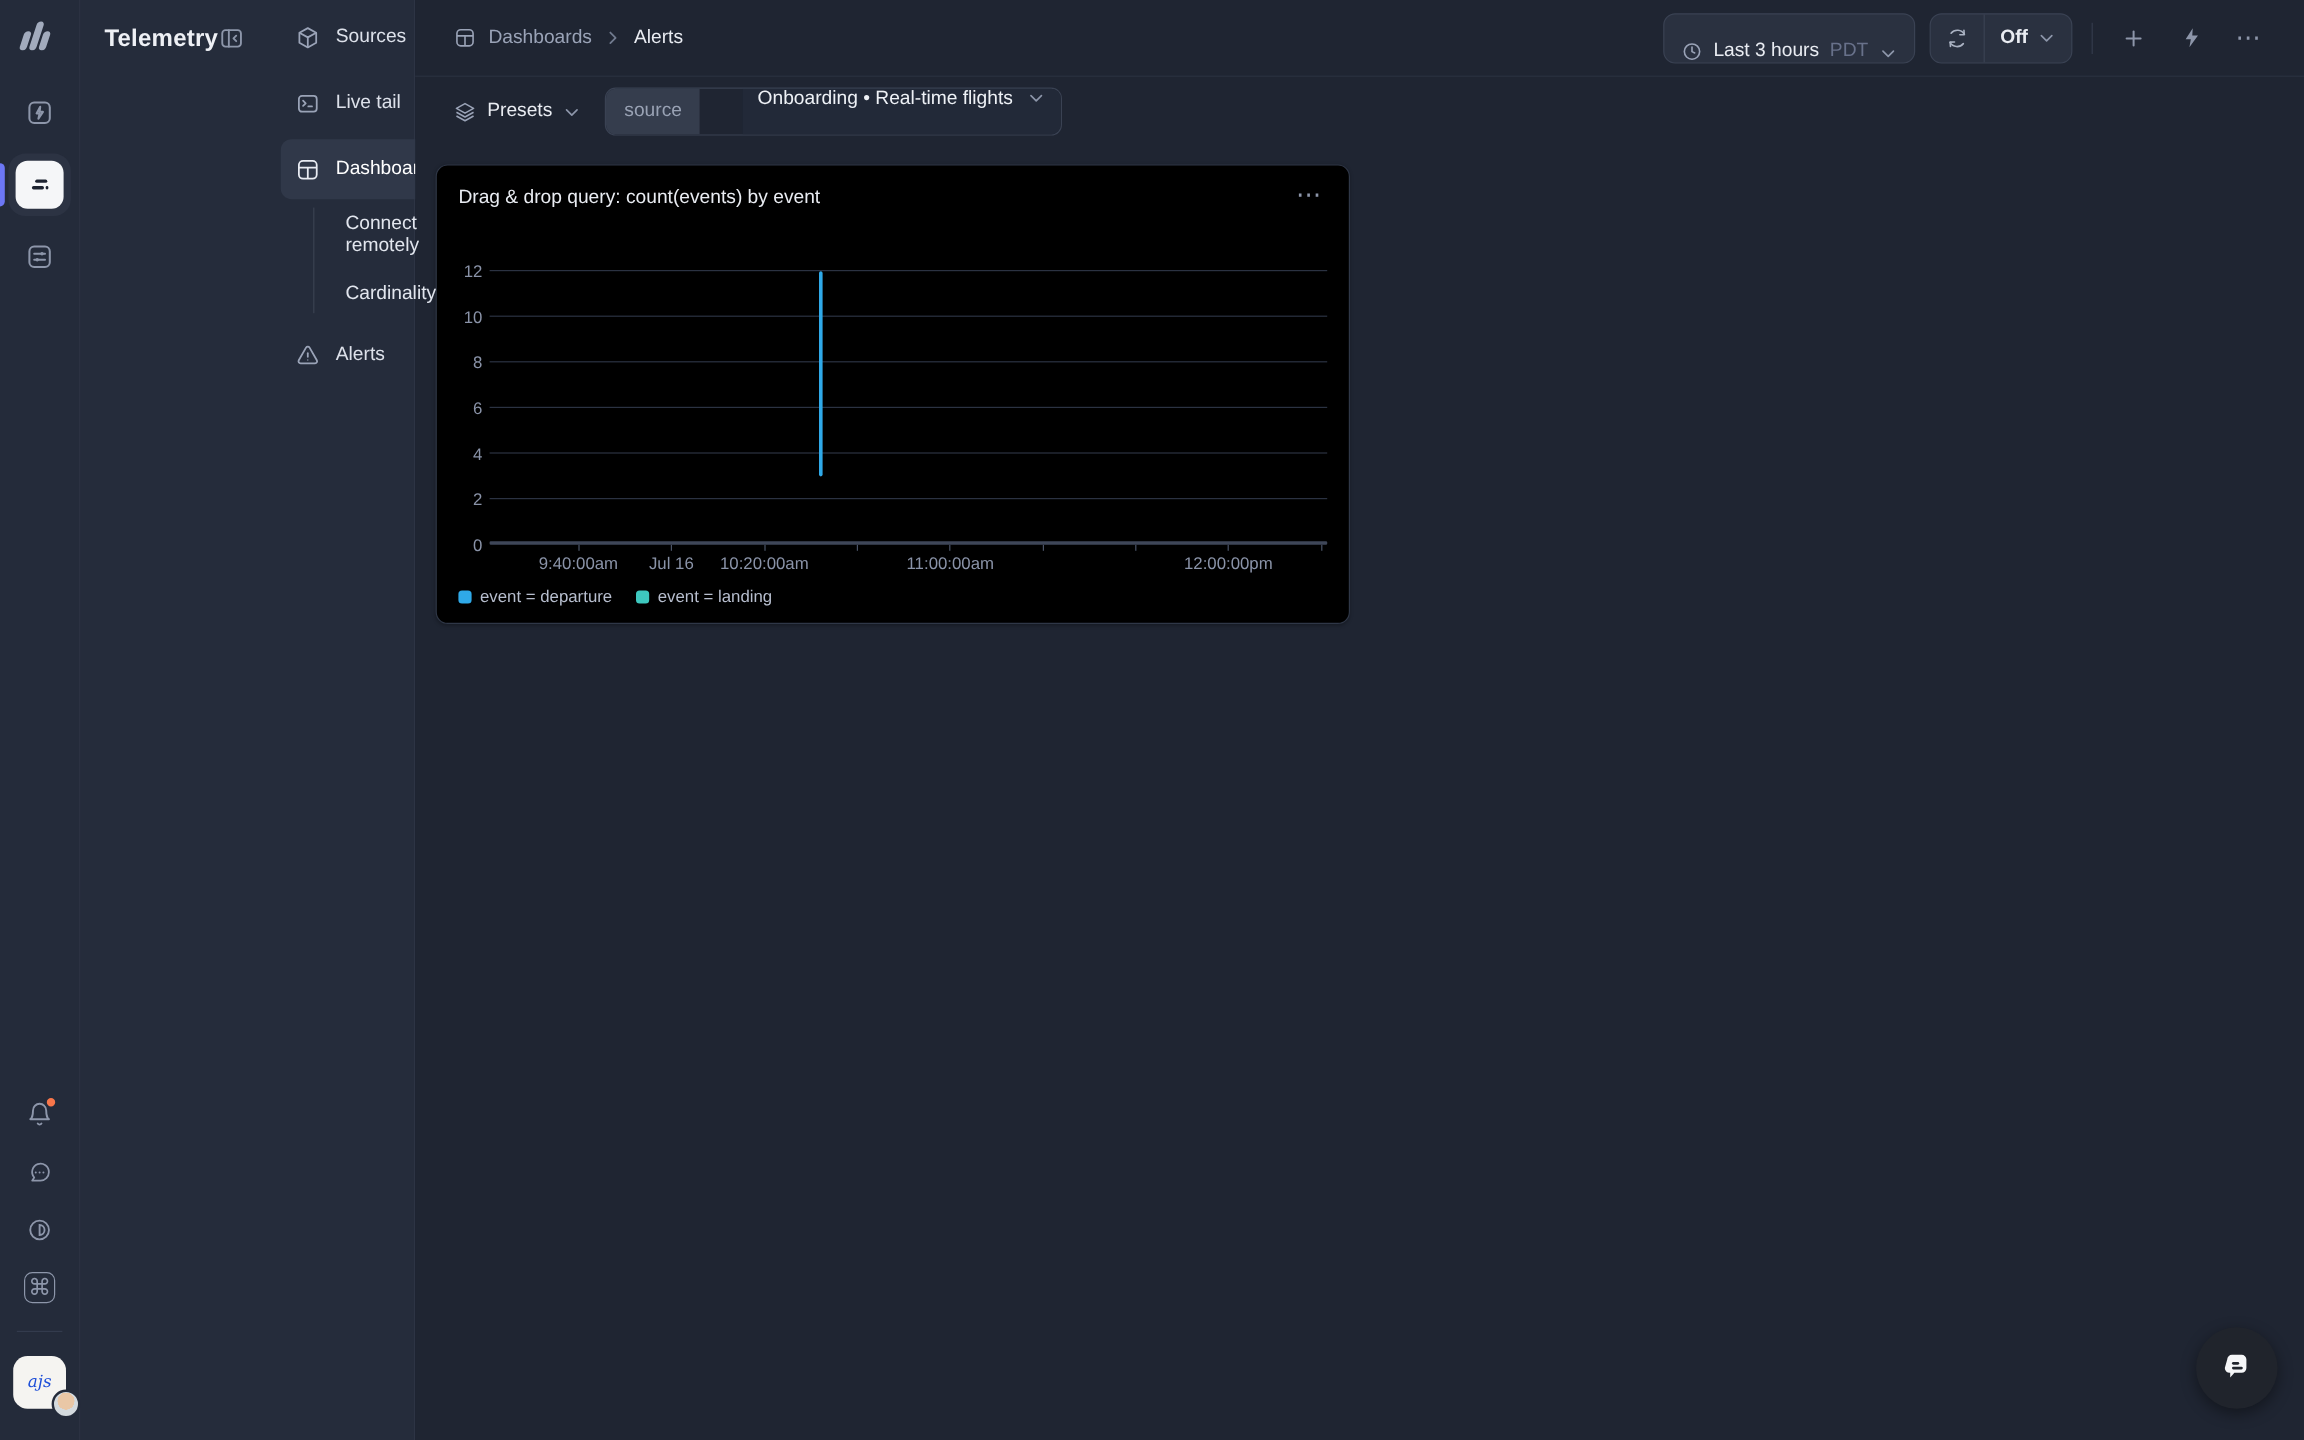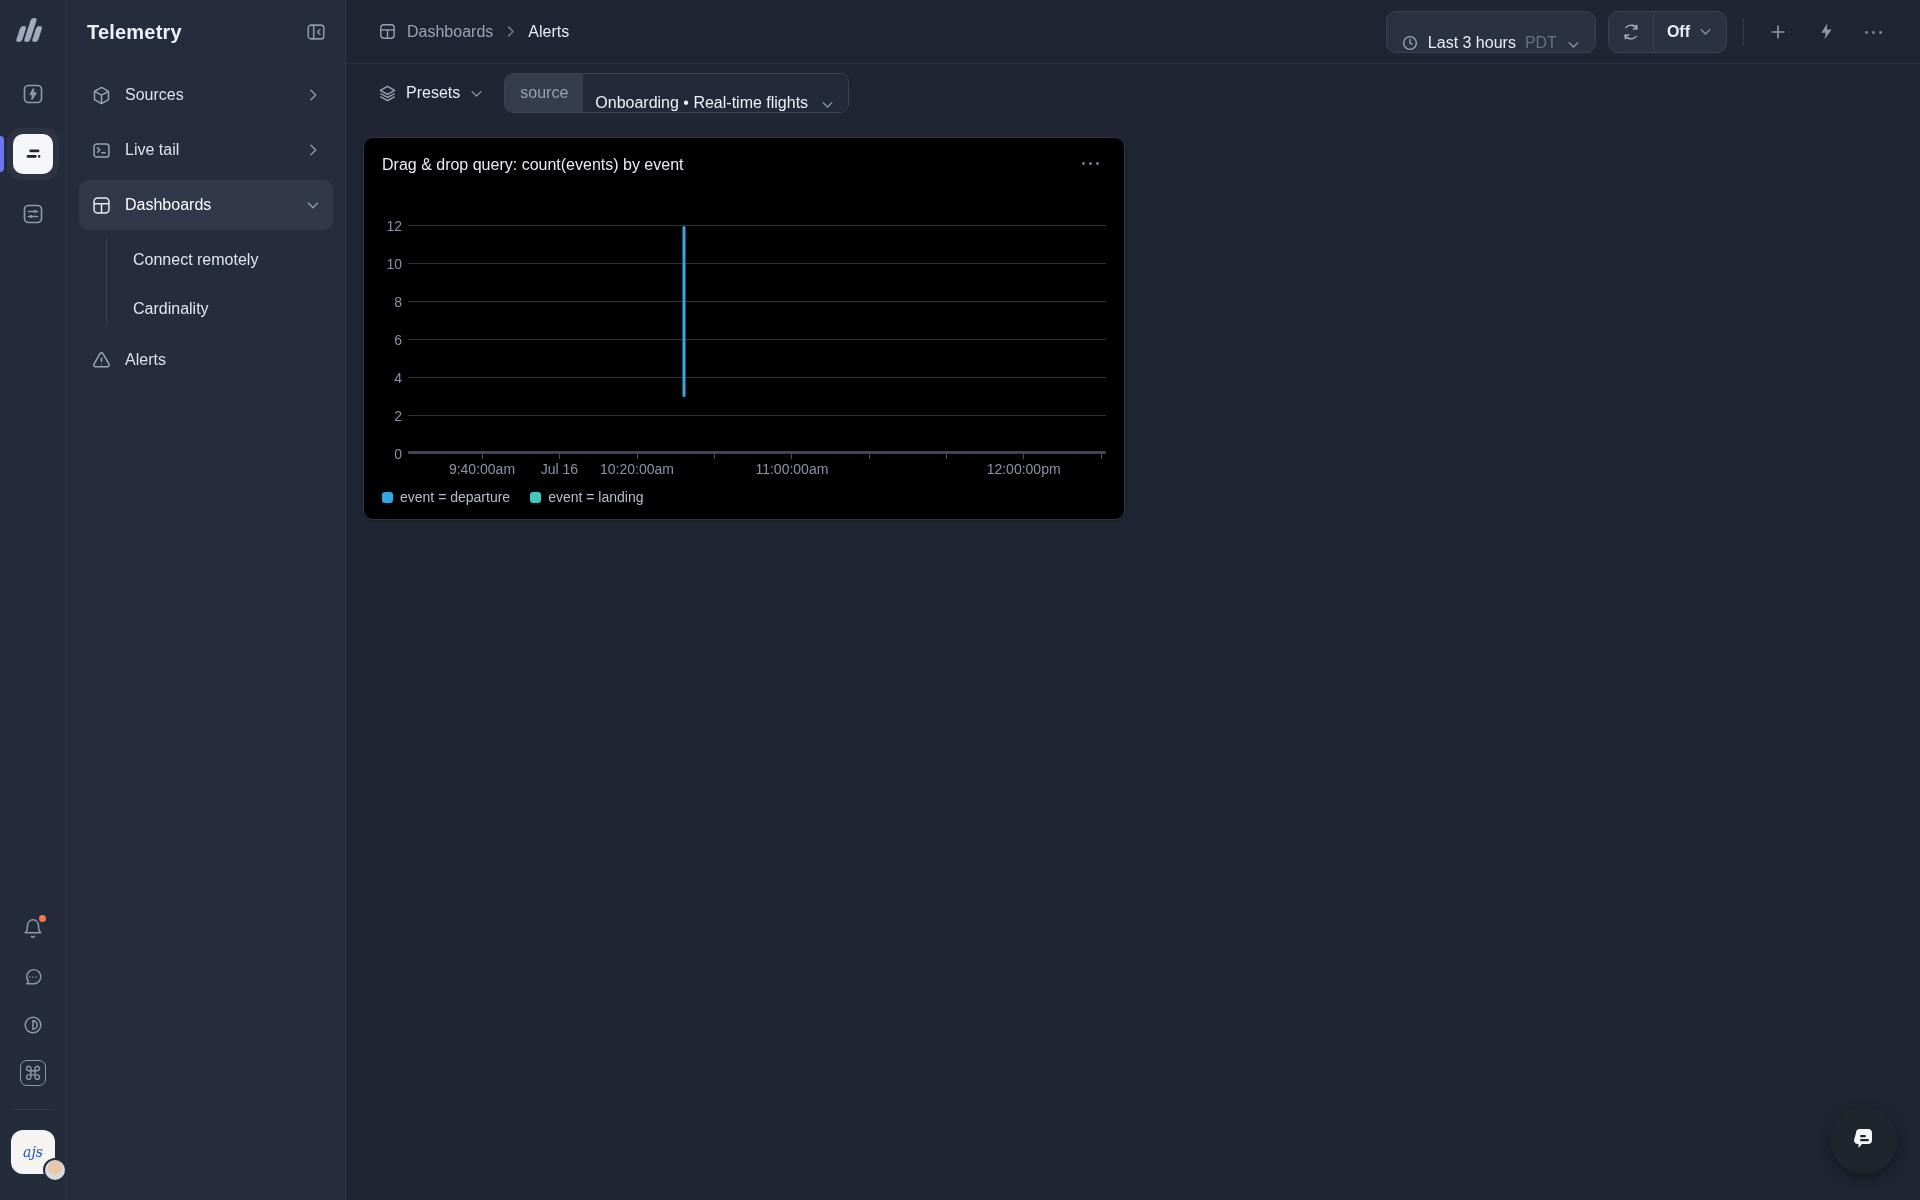--- a/index.html
+++ b/index.html
@@ -50,21 +50,21 @@
   .workspace-glyph { font-family:"DejaVu Serif", serif; font-weight:normal; font-style:italic; font-size:14px; color:#1d4ed8; }
   .user-avatar {
     position:absolute; right:-12px; bottom:-8px; width:24px; height:24px; border-radius:50%;
     background:radial-gradient(circle at 50% 38%, #e9c7a6 0 44%, #d4dade 45% 100%);
     border:2px solid #242b3a;
   }
 
   
   .sidebar {
     width:279px; height:100%; background:#252c3b; border-right:1px solid #2d3444;
-    display:flex; flex-direction:column; flex-shrink:0;
+    display:flex; flex-shrink:0;
   }
   .sidebar-header { height:64px; display:flex; align-items:center; justify-content:space-between; padding:0 18px 0 20px; }
   .sidebar-title { font-size:20px; font-weight:bold; color:#eef0f5; letter-spacing:.2px; }
   .collapse-btn { color:#8d96aa; cursor:pointer; }
   .nav { padding:6px 12px; display:flex; flex-direction:column; }
   .nav-item {
     height:50px; border-radius:9px; display:flex; align-items:center; gap:13px; padding:0 12px;
     color:#dde1ea; font-size:16px; cursor:pointer; margin-bottom:5px;
   }
   .nav-item .nav-icon { color:#9aa3b7; }
@@ -106,21 +106,21 @@
   .ellipsis-char { font-size:21px; letter-spacing:1px; color:#8d96aa; line-height:0; }
 
   
   .toolbar { height:58px; display:flex; align-items:center; gap:20px; padding:0 32px; flex-shrink:0; }
   .presets { display:flex; align-items:center; gap:9px; font-size:16px; color:#e9ecf2; cursor:pointer; }
   .presets .nav-icon { color:#9aa3b7; }
   .source-pill {
     height:40px; border:1px solid #3a4253; border-radius:9px; overflow:hidden; display:flex; align-items:stretch; cursor:pointer;
   }
   .source-key { background:#353d4d; color:#99a2b4; font-size:16px; display:flex; align-items:center; padding:0 15px; }
-  .source-value { background:#222938; color:#eef1f6; font-size:16px; display:flex; align-items:flex-end; gap:12px; padding:0 13px 0 12px; }
+  .source-value { background:#222938; color:#eef1f6; font-size:16px; display:flex; align-items:flex-start; gap:12px; padding:0 13px 0 12px;margin-left:36px; }
 
   
   .content { flex:1; padding:15px 0 0 17px; }
   .card {
     width:762px; background:#000000; border:1px solid #2f3747; border-radius:10px;
     padding:16px 18px 14px; box-shadow:0 1px 3px rgba(0,0,0,.25);
   }
   .card-header { display:flex; align-items:center; justify-content:space-between; }
   .card-title { font-size:16px; font-weight:500; color:#e9ecf2; }
   .card-menu { color:#8d96aa; cursor:pointer; padding:2px 4px; }

